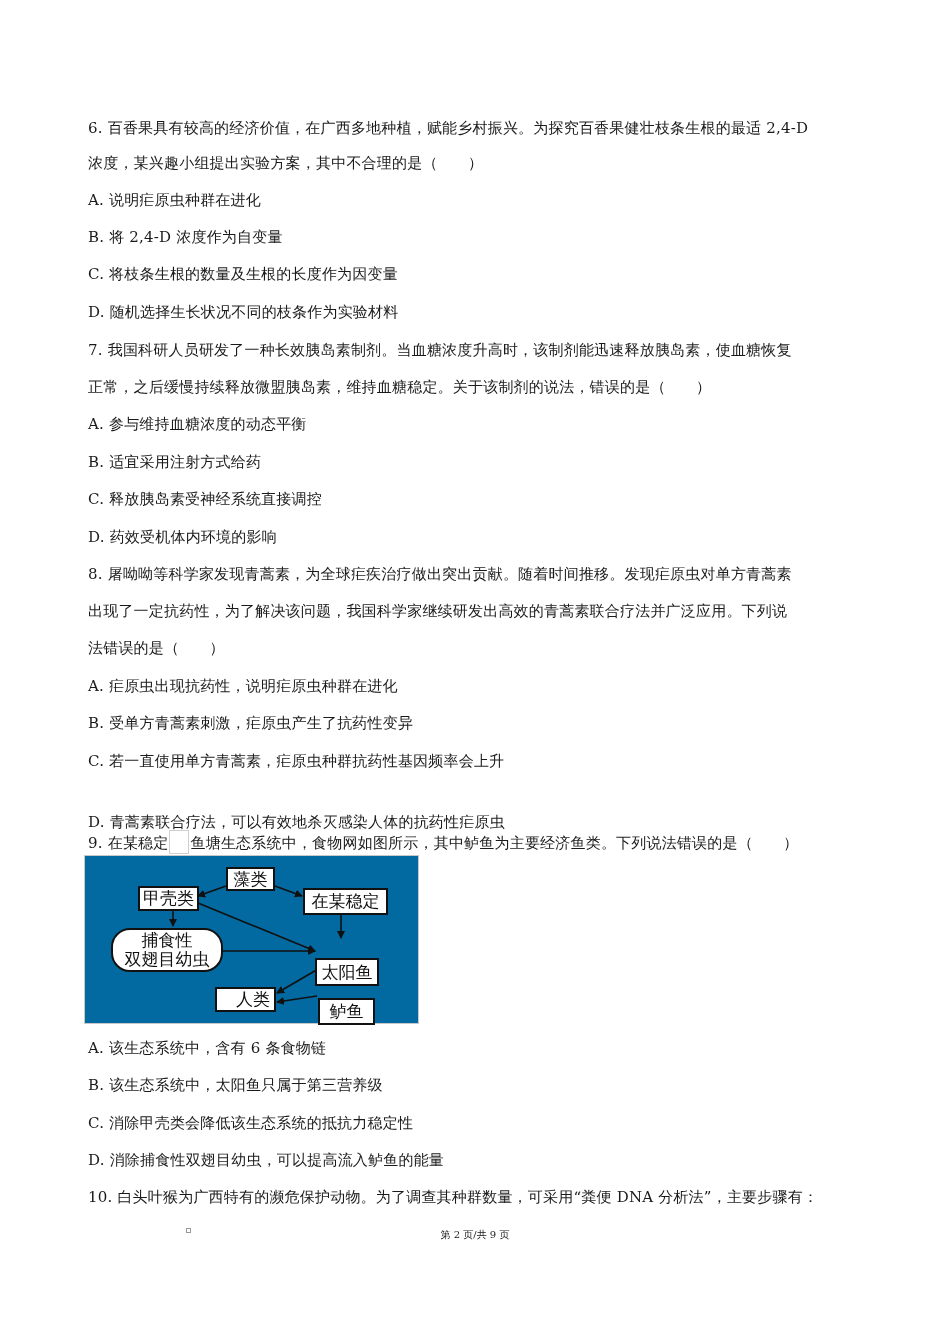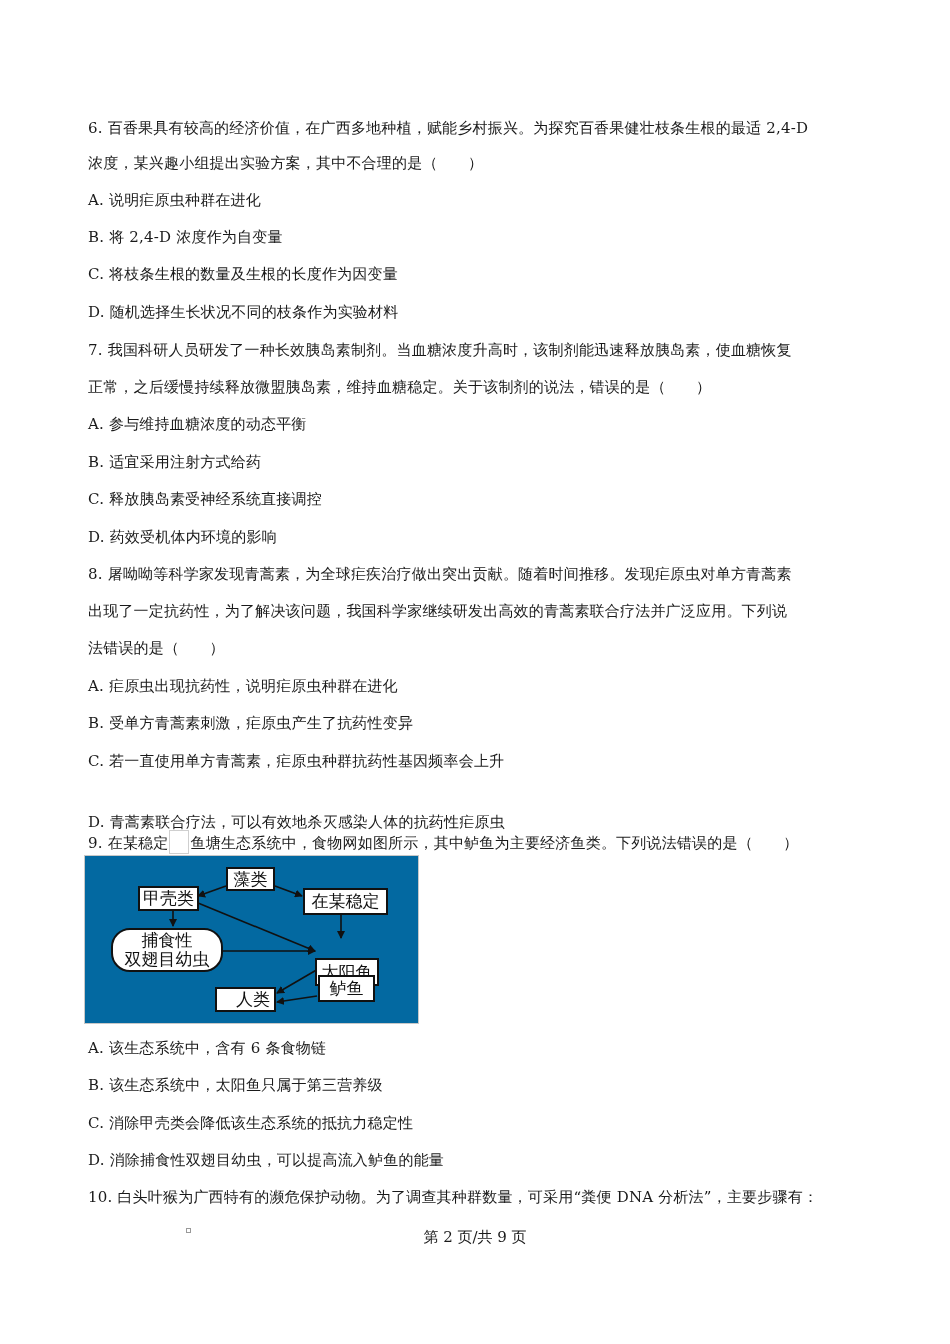--- a/index.html
+++ b/index.html
@@ -25,21 +25,21 @@
   .node {
     position: absolute; border: 2.5px solid #111; background: #fff;
     box-sizing: border-box; font-family: "DejaVu Sans", "Liberation Sans", sans-serif;
     font-size: 17px; color: #111; text-align: center; line-height: 1;
     display: flex; align-items: center; justify-content: center; flex-direction: column;
   }
   .node span { display: block; }
   svg.arrows { position: absolute; left: 0; top: 0; }
   .footer {
     position: absolute; top: 1228px; left: 0; width: 950px; text-align: center;
-    font-size: 15px;
+    font-size: 10px;
   }
   .footer-mark {
     position: absolute; left: 186px; top: 1228px; width: 5px; height: 5px;
     border: 1px solid #999; box-sizing: border-box;
   }
 </style>
 </head>
 <body>
 
 <div class="line" style="top:118px;">6. 百香果具有较高的经济价值，在广西多地种植，赋能乡村振兴。为探究百香果健壮枝条生根的最适  2,4-D</div>
@@ -109,21 +109,21 @@
   <div class="node" style="left:26px; top:72px; width:112px; height:44px;border-radius:19px;">
     <span>捕食性</span>
     <span style="margin-top:2px;">双翅目幼虫</span>
   </div>
   <div class="node" style="left:230px; top:82px; width:64px; height:28px;margin-top:20px;">
     <span>太阳鱼</span>
   </div>
   <div class="node" style="left:130px; top:131px; width:61px; height:25px;padding-left:15px;">
     <span>人类</span>
   </div>
-  <div class="node" style="left:233px; top:119px; width:57px; height:27px;">
+  <div class="node" style="left:233px; top:142px; width:57px; height:27px;">
     <span>鲈鱼</span>
   </div>
 </div>
 
 <div class="line opt" style="top:1038px;">A.  该生态系统中，含有  6 条食物链</div>
 <div class="line opt" style="top:1075px;">B.  该生态系统中，太阳鱼只属于第三营养级</div>
 <div class="line opt" style="top:1113px;">C.  消除甲壳类会降低该生态系统的抵抗力稳定性</div>
 <div class="line opt" style="top:1150px;">D.  消除捕食性双翅目幼虫，可以提高流入鲈鱼的能量</div>
 
 <div class="line" style="top:1187px;">10. 白头叶猴为广西特有的濒危保护动物。为了调查其种群数量，可采用“粪便  DNA 分析法”，主要步骤有：</div>

